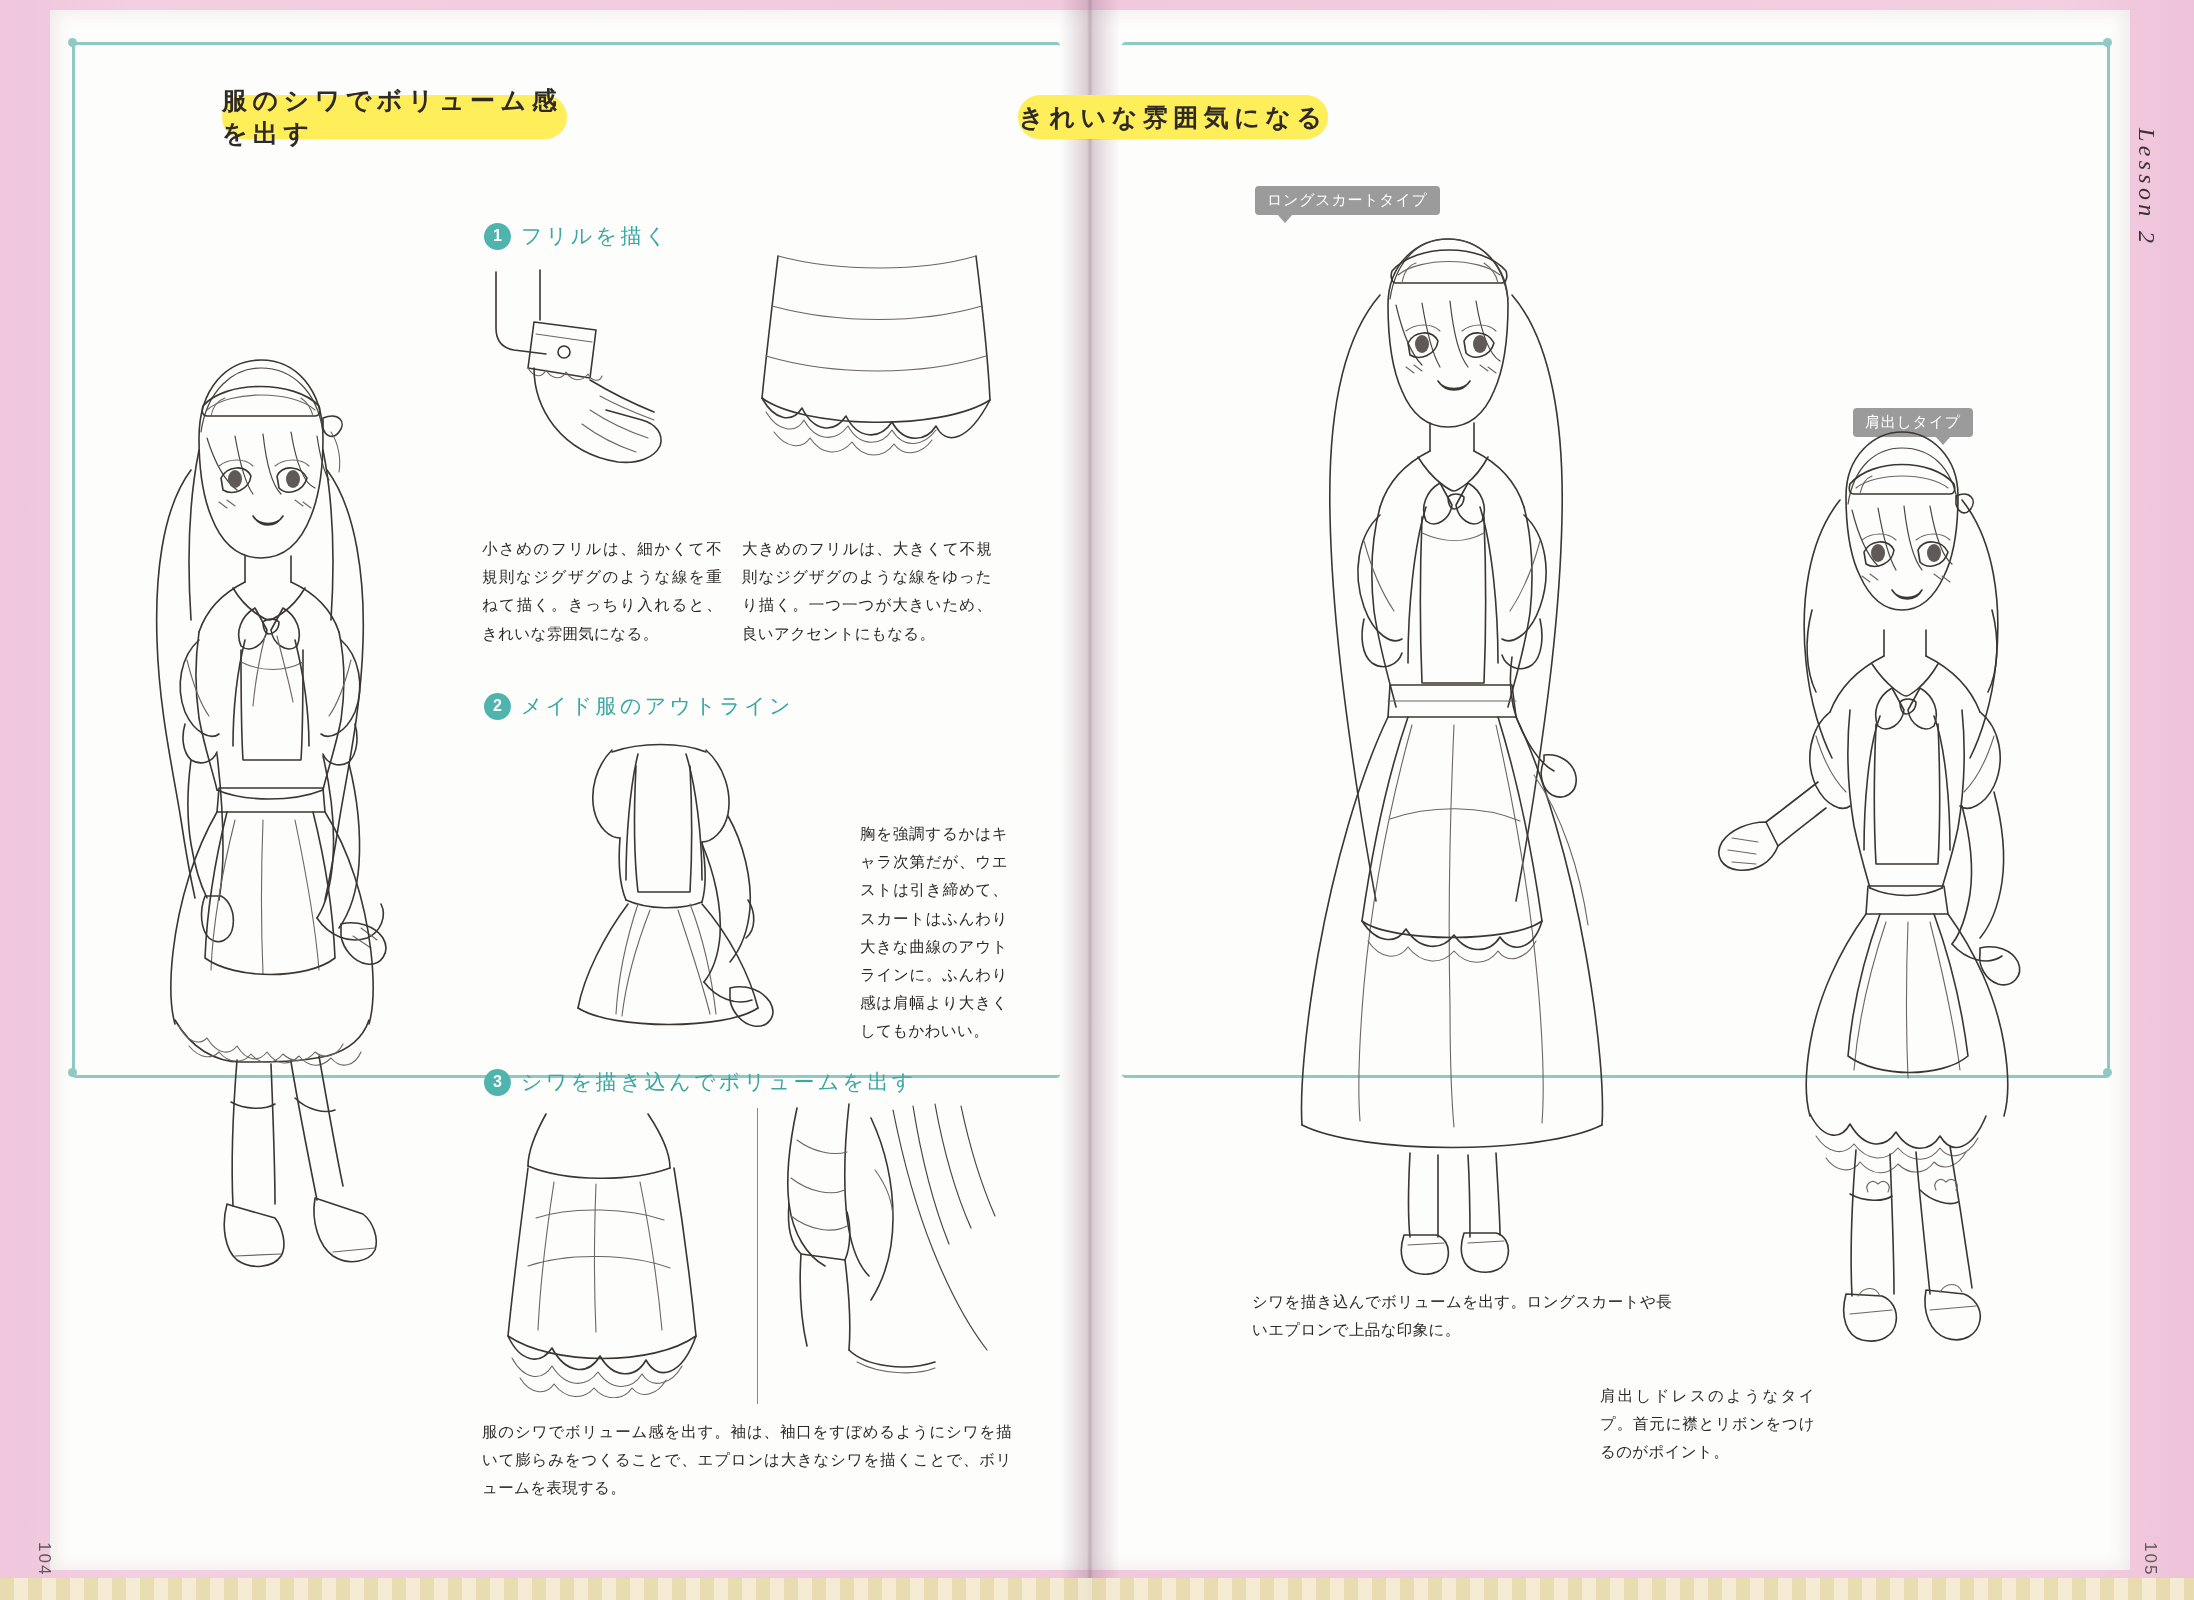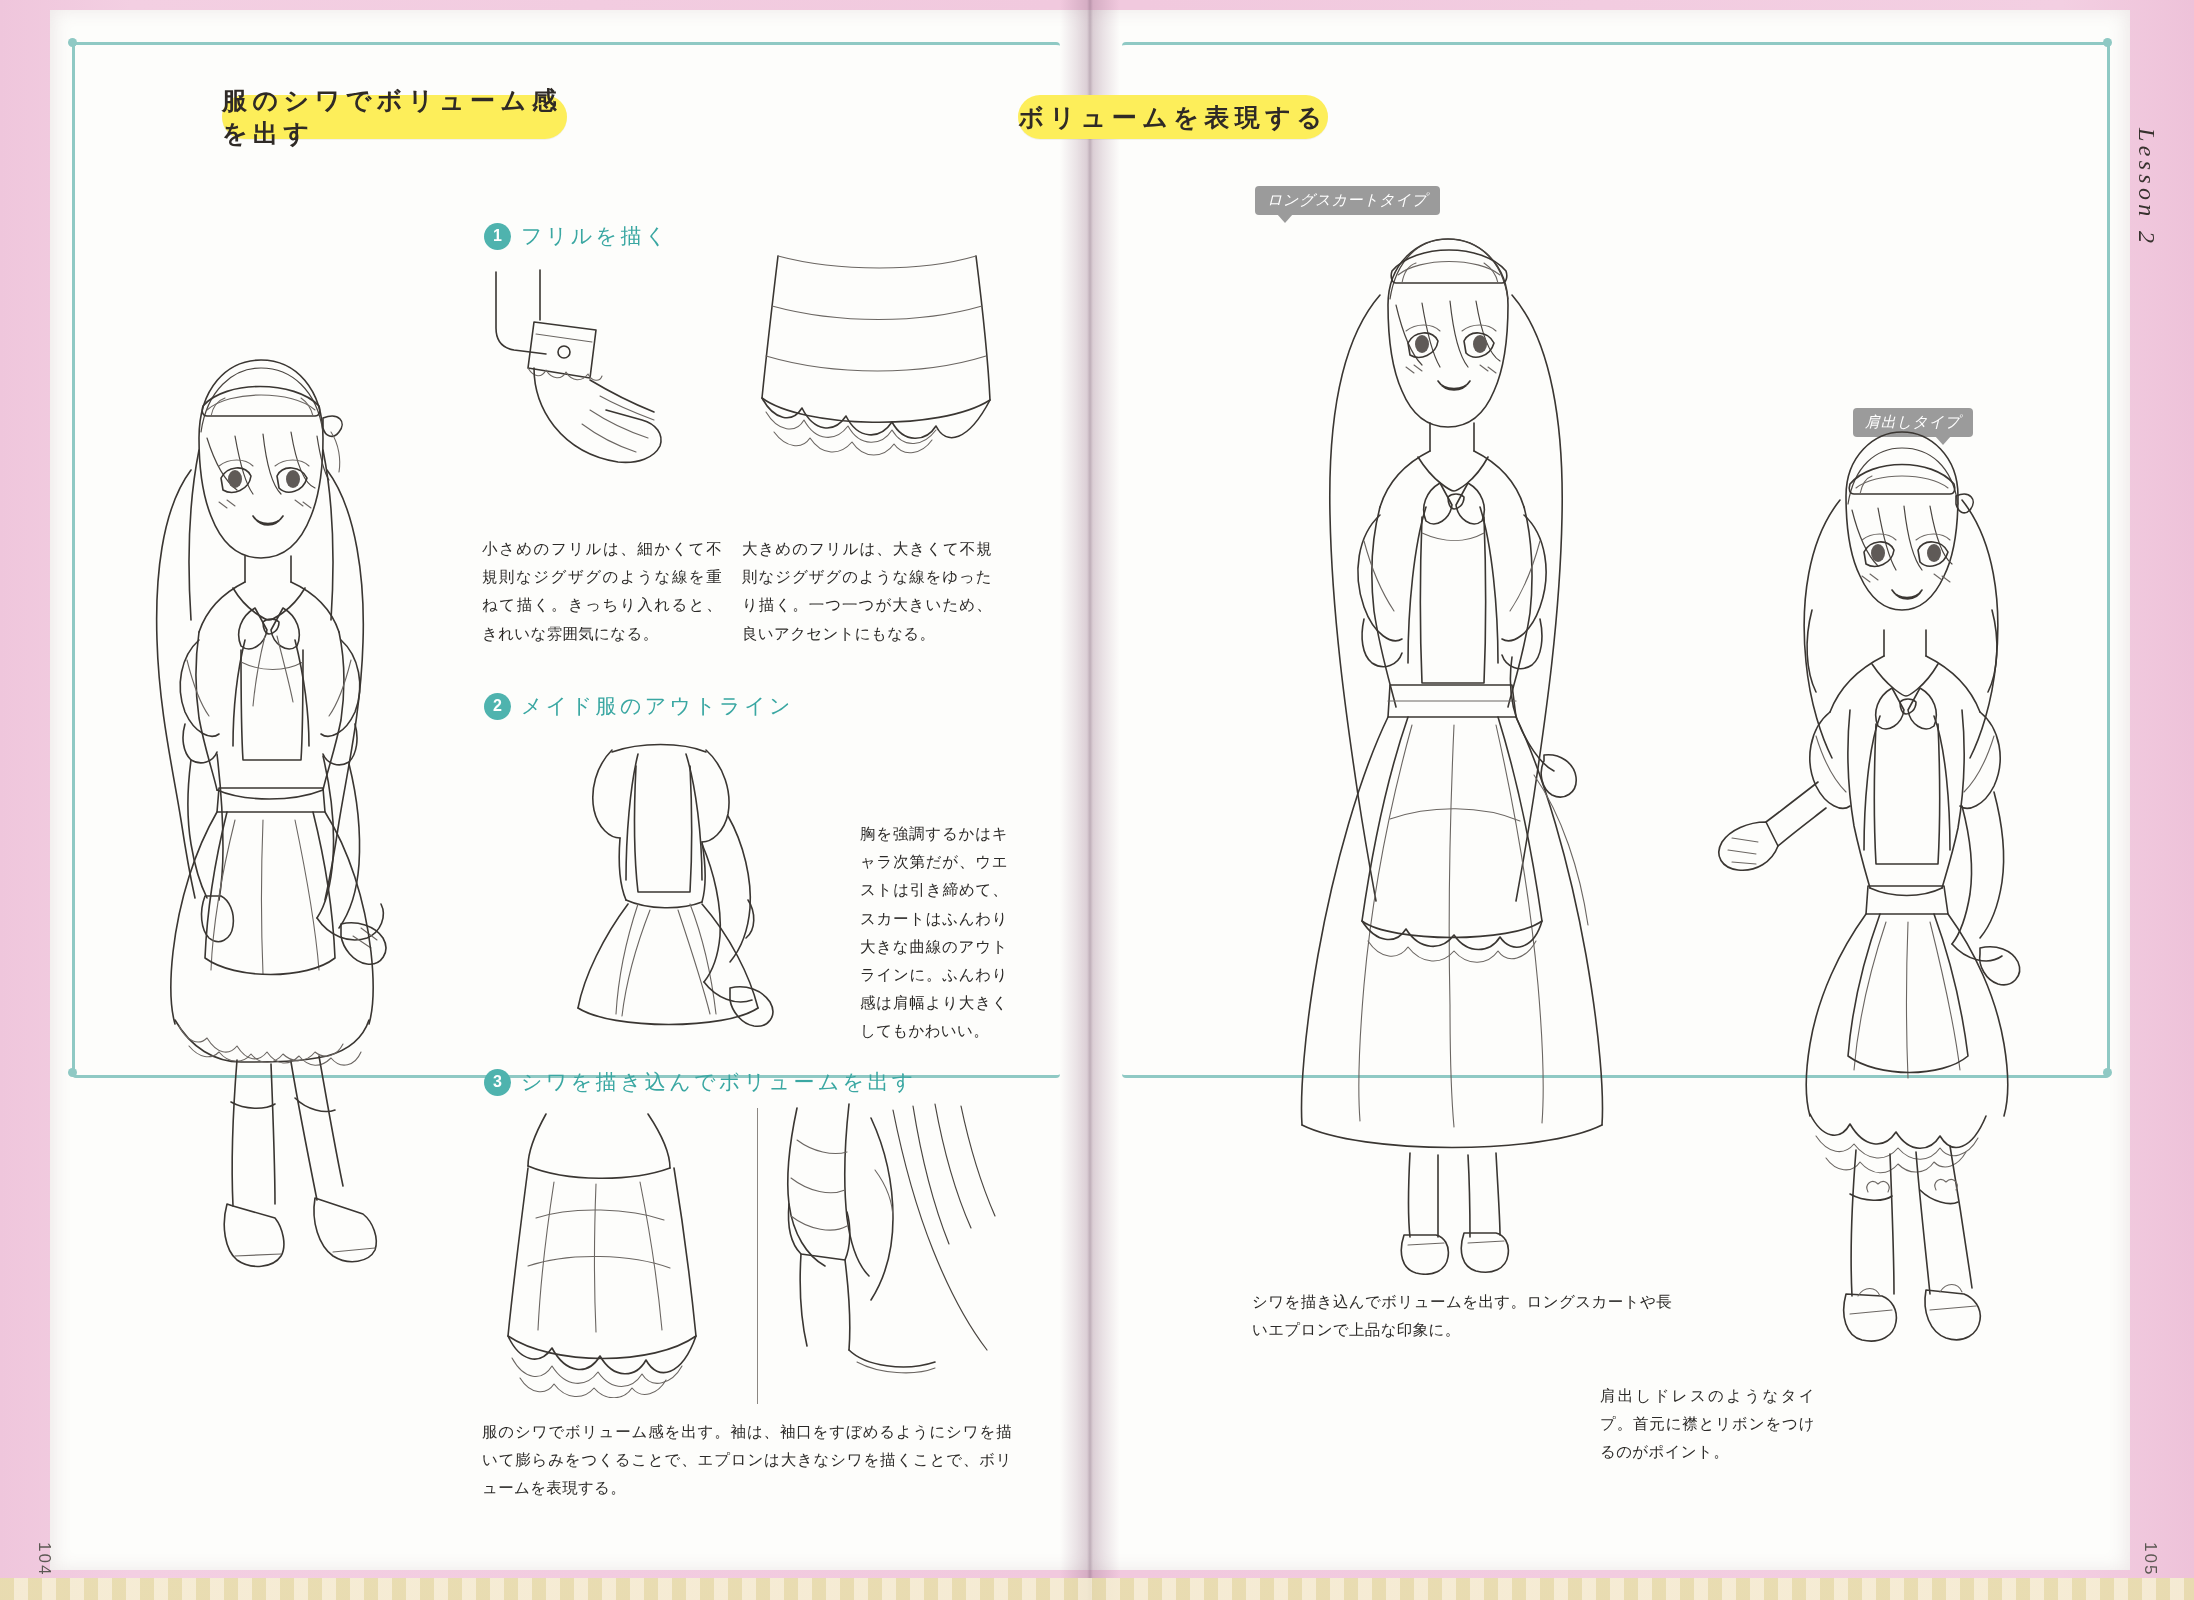--- a/index.html
+++ b/index.html
@@ -72,21 +72,21 @@
   }
   .folio{
     position:absolute;bottom:24px;font-size:17px;color:#5c5853;letter-spacing:.12em;
   }
   .folio-left{left:34px;writing-mode:vertical-rl;}
   .folio-right{right:34px;writing-mode:vertical-rl;}
 
   
   .tag{
     position:absolute;background:#9b9b9b;color:#fff;font-size:15px;
-    padding:5px 12px;border-radius:4px;letter-spacing:.05em;white-space:nowrap;font-style:italic;
+    padding:5px 12px;border-radius:4px;letter-spacing:.05em;white-space:nowrap;
   }
   .tag:after{
     content:"";position:absolute;left:22px;bottom:-8px;
     border-left:8px solid transparent;border-right:8px solid transparent;
     border-top:9px solid #9b9b9b;
   }
   .tag.right-tail:after{left:auto;right:22px;}
 
   
   .art{position:absolute;}
@@ -107,21 +107,21 @@
 
   <div class="frame frame-left"></div>
   <div class="corner-dot" style="left:68px;top:38px;"></div>
   <div class="corner-dot" style="left:68px;top:1068px;"></div>
 
   <div class="frame frame-right"></div>
   <div class="corner-dot" style="left:2103px;top:38px;"></div>
   <div class="corner-dot" style="left:2103px;top:1068px;"></div>
 
   <div class="pill pill-left">服のシワでボリューム感を出す</div>
-  <div class="pill pill-right">ボリュームを表現する</div>
+  <div class="pill pill-right">きれいな雰囲気になる</div>
 
   <div class="lesson">Lesson 2</div>
 
   <div class="folio folio-left">104</div>
   <div class="folio folio-right">105</div>
 
   <div class="step" style="left:484px;top:222px;">
     <div class="num">1</div>
     <div class="txt">フリルを描く</div>
   </div>

